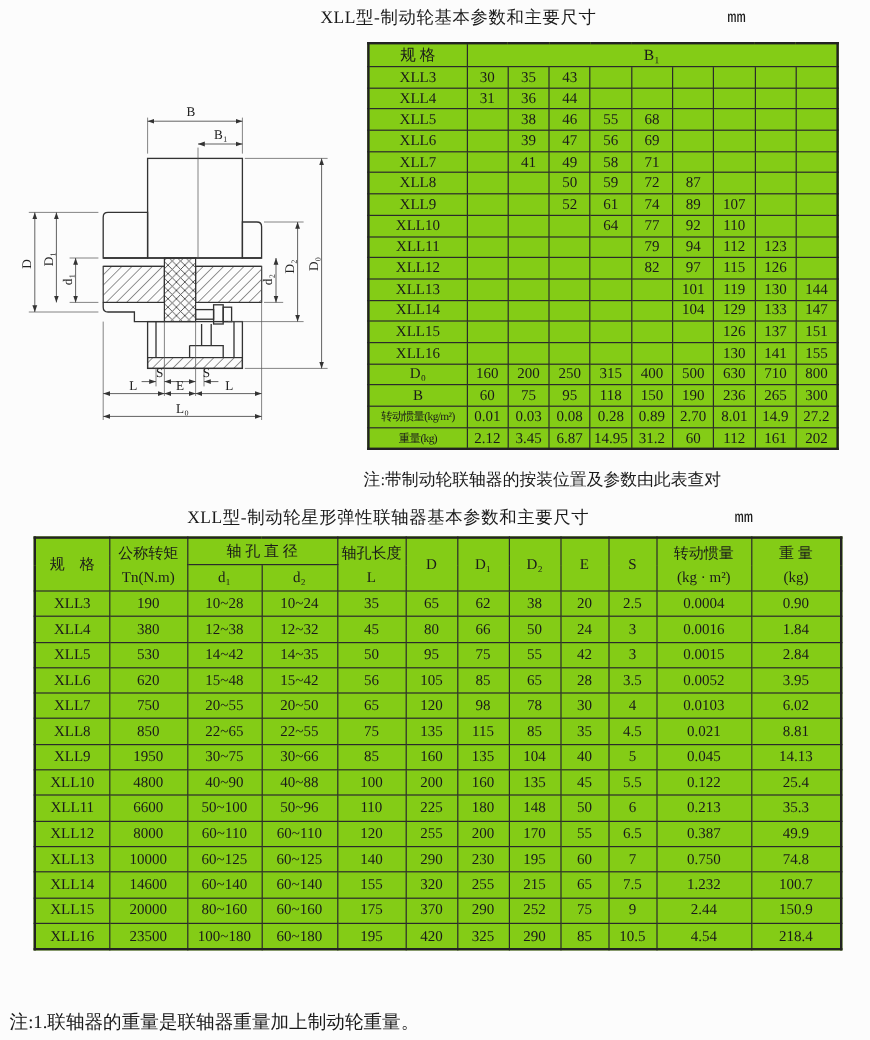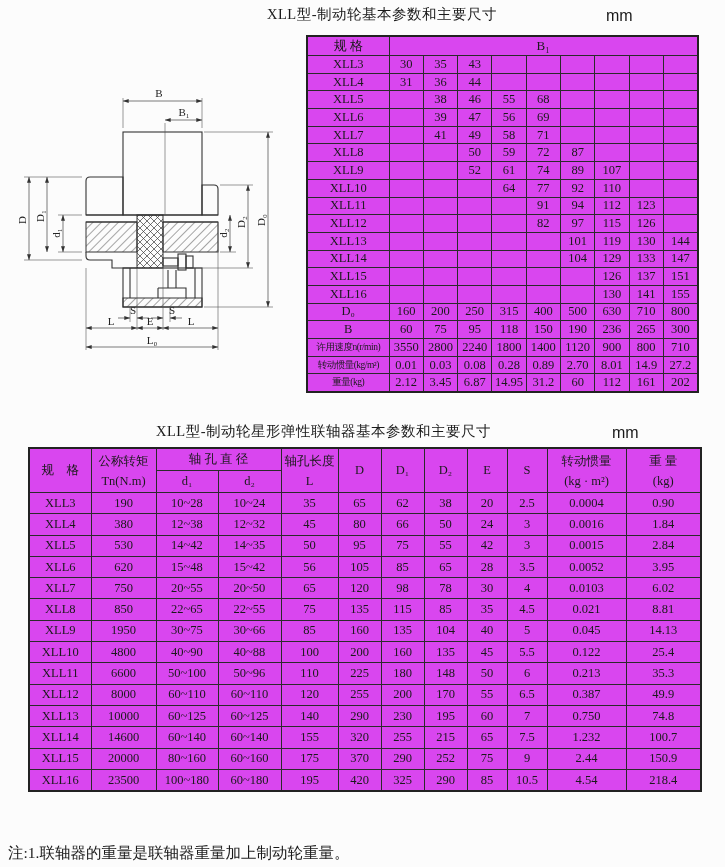--- a/index.html
+++ b/index.html
@@ -4,27 +4,27 @@
 <style>
   html,body { margin:0; padding:0; }
   body {
     width:725px; height:867px; background:#fcfcfc;
     font-family:"Liberation Serif","DejaVu Serif",serif;
     color:#1a1a1a; position:relative; overflow:hidden;
   }
   #doc { position:relative; width:707px; height:867px; }
 
   .title { position:absolute; font-size:14.5px; letter-spacing:0.5px; white-space:nowrap; }
-  .unit  { position:absolute; font-size:16px; font-family:Liberation Sans, sans-serif; }
+  .unit  { position:absolute; font-size:13px; font-family:Liberation Mono, monospace; }
   .title1 { left:267px; top:5px; }
   .unit1  { left:606px; top:7px; }
   .title2 { left:156px; top:422px;text-align:center; }
   .unit2  { left:612px; top:424px; }
 
-  table { border-collapse:collapse; table-layout:fixed; position:absolute; background:#d946ef; }
+  table { border-collapse:collapse; table-layout:fixed; position:absolute; background:#84cc16; }
   td { border:1px solid #2b2b2b; text-align:center; vertical-align:middle;
        padding:0; overflow:hidden; white-space:nowrap; font-size:12.5px; }
 
   
   #tbl1 { left:306px; top:35px; width:391px; border:2px solid #222; }
   #tbl1 td { height:16.7px; }
   #tbl1 thead td { font-size:13px; }
   #tbl1 td.cn { font-size:9.5px; letter-spacing:-0.5px; }
   .note1 { position:absolute; left:303px; top:391px; font-size:14px; white-space:nowrap; }
 
@@ -260,21 +260,21 @@
           <td>110</td>
           <td></td>
           <td></td>
         </tr>
         <tr>
           <td>XLL11</td>
           <td></td>
           <td></td>
           <td></td>
           <td></td>
-          <td>91</td>
+          <td>79</td>
           <td>94</td>
           <td>112</td>
           <td>123</td>
           <td></td>
         </tr>
         <tr>
           <td>XLL12</td>
           <td></td>
           <td></td>
           <td></td>
@@ -351,32 +351,20 @@
           <td>75</td>
           <td>95</td>
           <td>118</td>
           <td>150</td>
           <td>190</td>
           <td>236</td>
           <td>265</td>
           <td>300</td>
         </tr>
         <tr>
-          <td class="cn">许用速度n(r/min)</td>
-          <td>3550</td>
-          <td>2800</td>
-          <td>2240</td>
-          <td>1800</td>
-          <td>1400</td>
-          <td>1120</td>
-          <td>900</td>
-          <td>800</td>
-          <td>710</td>
-        </tr>
-        <tr>
           <td class="cn">转动惯量(kg/m²)</td>
           <td>0.01</td>
           <td>0.03</td>
           <td>0.08</td>
           <td>0.28</td>
           <td>0.89</td>
           <td>2.70</td>
           <td>8.01</td>
           <td>14.9</td>
           <td>27.2</td>
@@ -388,20 +376,21 @@
           <td>6.87</td>
           <td>14.95</td>
           <td>31.2</td>
           <td>60</td>
           <td>112</td>
           <td>161</td>
           <td>202</td>
         </tr>
       </tbody>
   </table>
+  <div class="note1">注:带制动轮联轴器的按装位置及参数由此表查对</div>
 
   <div class="title title2">XLL型-制动轮星形弹性联轴器基本参数和主要尺寸</div>
   <div class="unit unit2">mm</div>
 
   <table id="tbl2">
     <colgroup>
       <col style="width:62px">
         <col style="width:65px">
         <col style="width:62px">
         <col style="width:63px">

